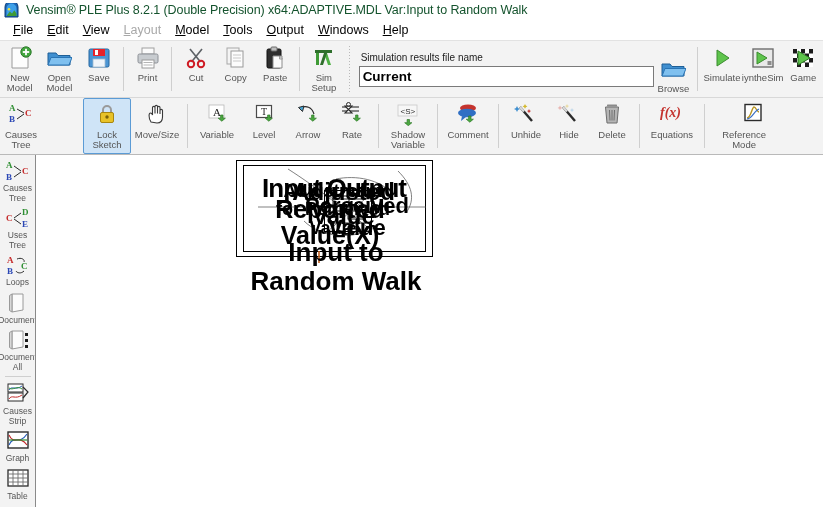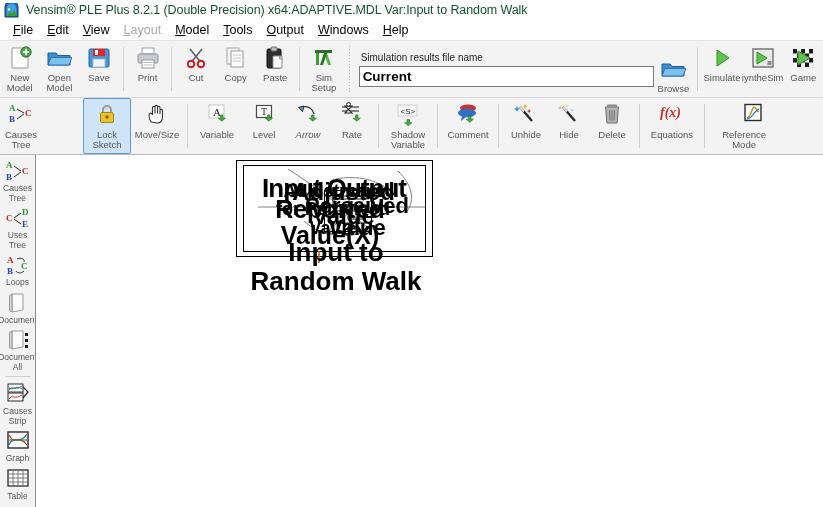--- a/index.html
+++ b/index.html
@@ -507,21 +507,21 @@
       <div class="tb-ico">
         <svg width="26" height="24" viewBox="0 0 26 24">
           <rect x="5.5" y="3.5" width="15" height="12" fill="#ffffff" stroke="#4a4a4a" stroke-width="1.2"></rect>
           <text x="10" y="13" font-family="Liberation Serif, serif" font-size="10" fill="#1a1a1a">T</text>
           <path d="M14 14 l3.2 0 l0 -2.4 l3 3.6 l-3 3.6 l0 -2.4 l-3.2 0 Z" fill="#4aa840" stroke="#2f7a28" stroke-width="0.7" transform="rotate(90 17 16)"></path>
         </svg>
       </div>
       <span class="lbl">Level</span>
     </div>
 
-    <div class="tb2-btn" style="min-width:38px;font-style:italic;">
+    <div class="tb2-btn" style="min-width:38px;">
       <div class="tb-ico">
         <svg width="26" height="24" viewBox="0 0 26 24">
           <path d="M5 6 C11 3 17 5 19 12" fill="none" stroke="#2b2b2b" stroke-width="1.2"></path>
           <path d="M3.5 5.5 L9 4 L7.5 9.5 Z" fill="#4aa9d8" stroke="#2b2b2b" stroke-width="1"></path>
           <path d="M14 14 l3.2 0 l0 -2.4 l3 3.6 l-3 3.6 l0 -2.4 l-3.2 0 Z" fill="#4aa840" stroke="#2f7a28" stroke-width="0.7" transform="rotate(90 17 16)"></path>
         </svg>
       </div>
       <span class="lbl">Arrow</span>
     </div>
 

